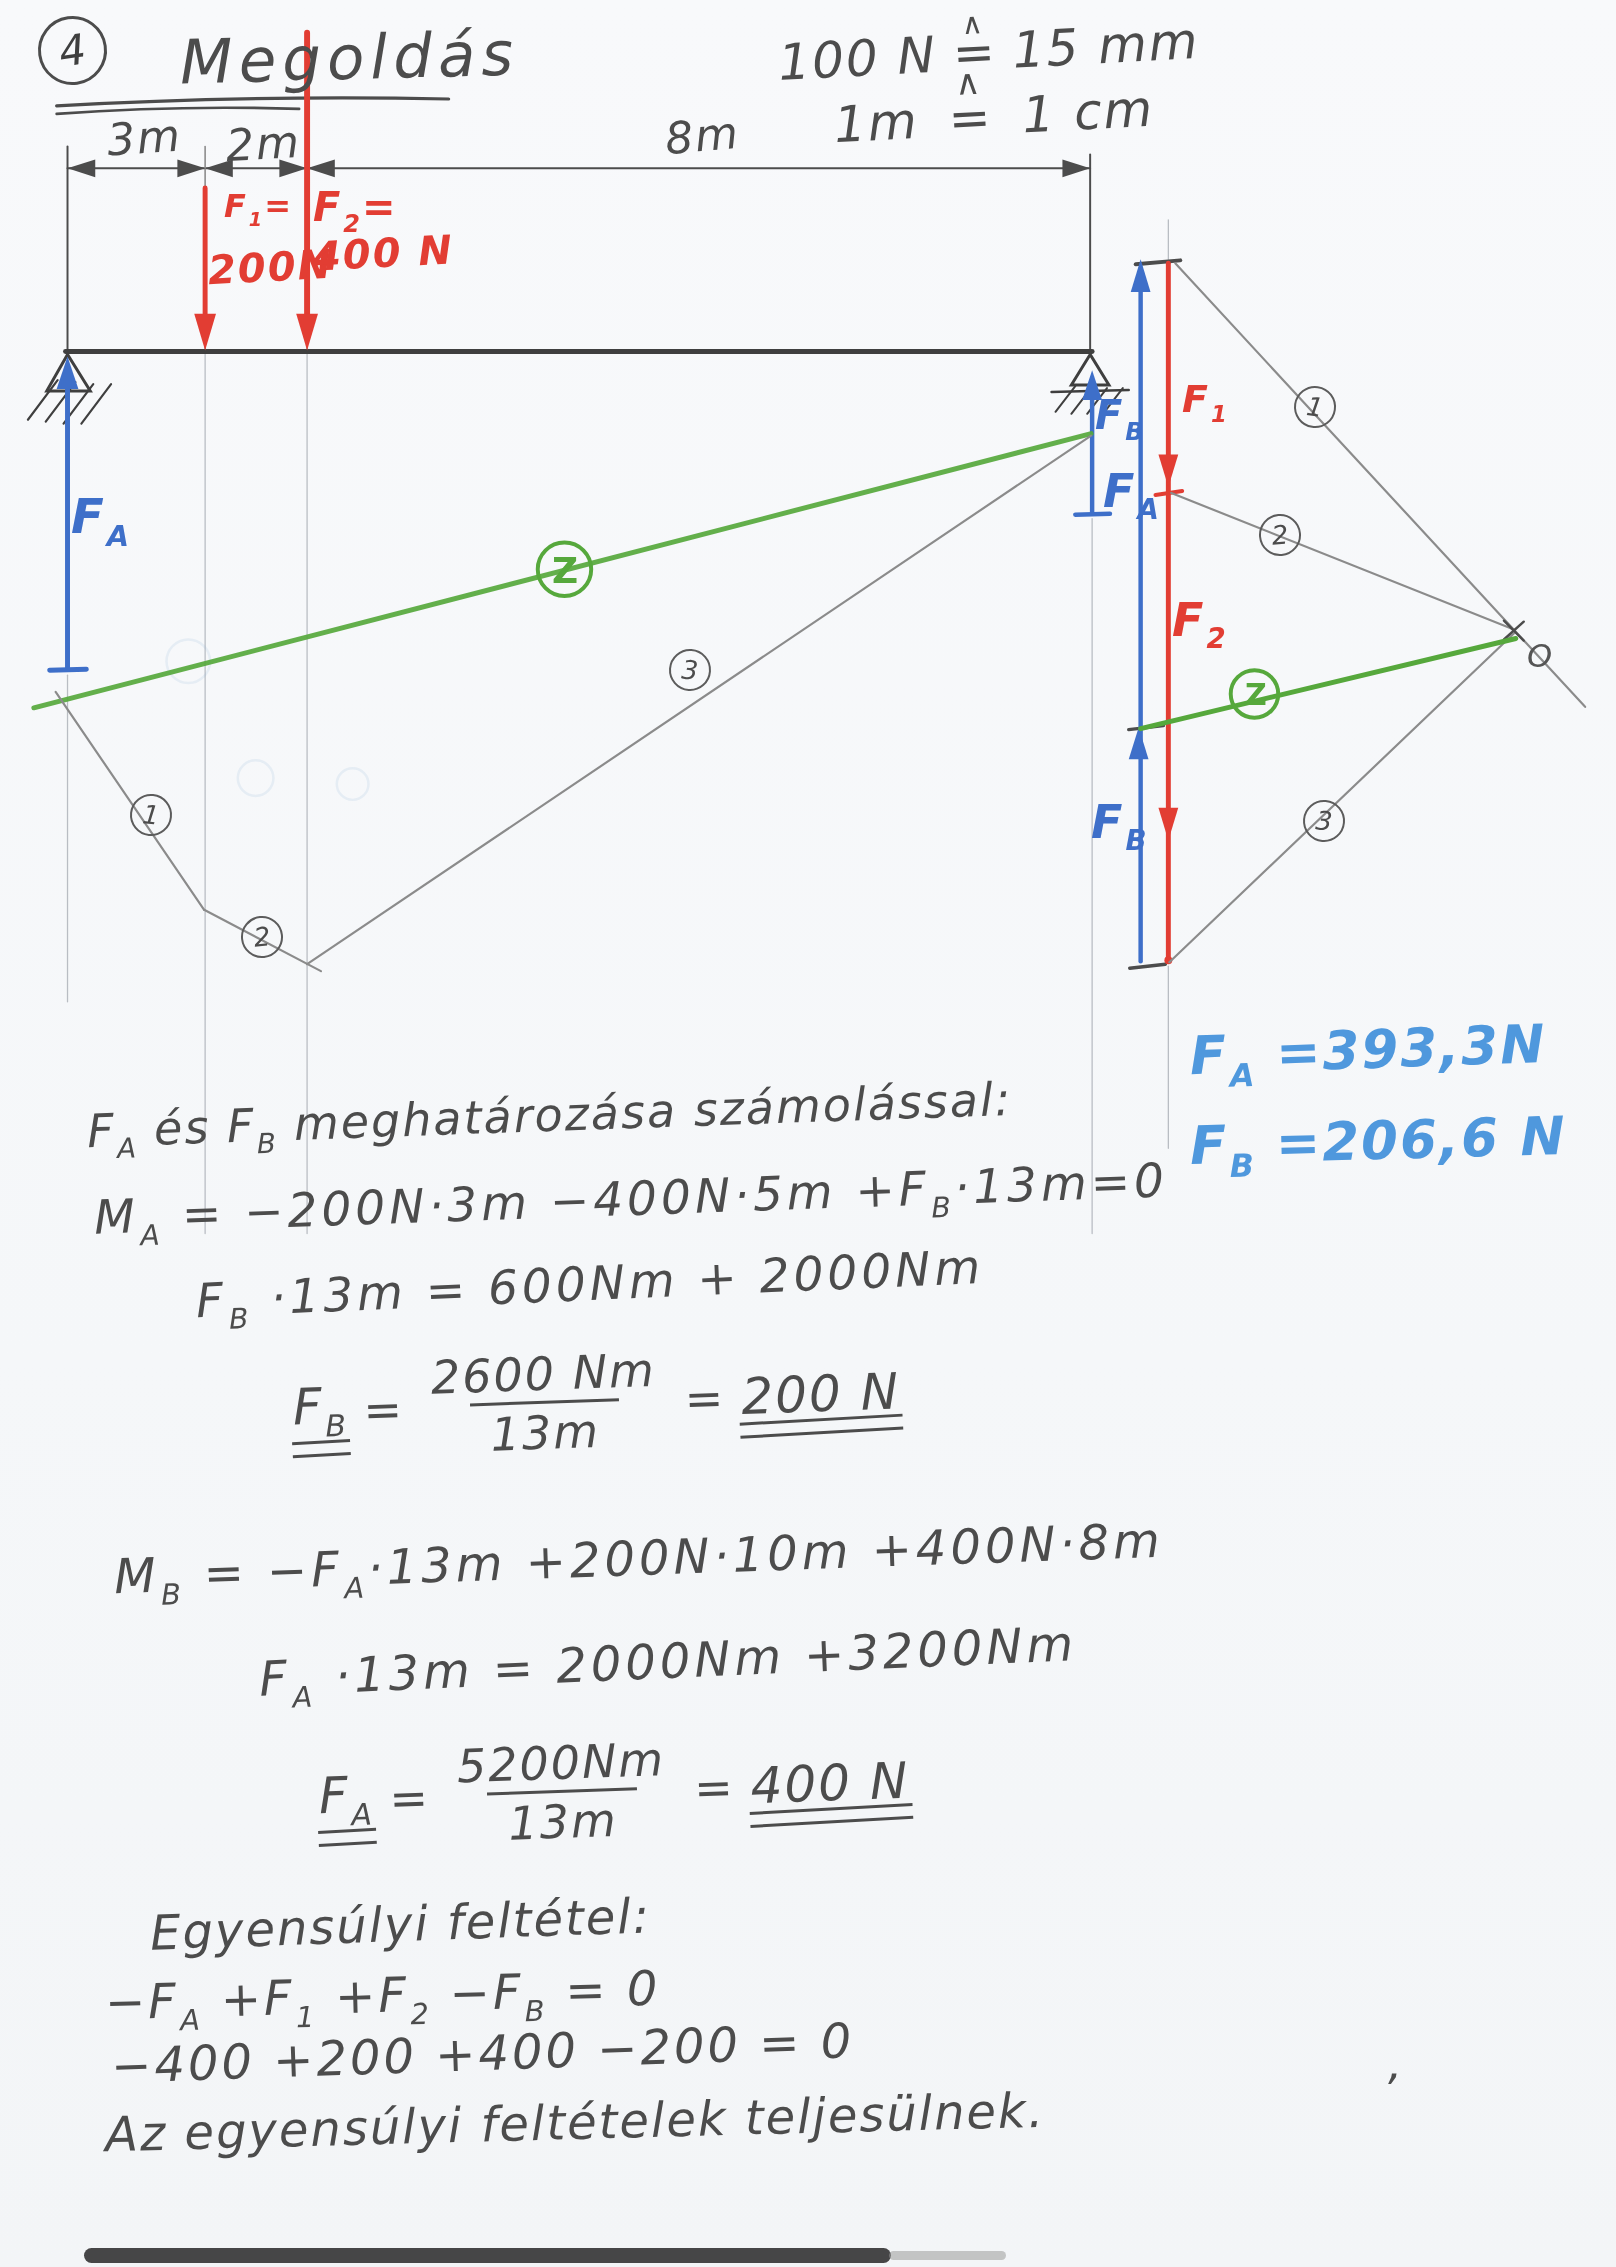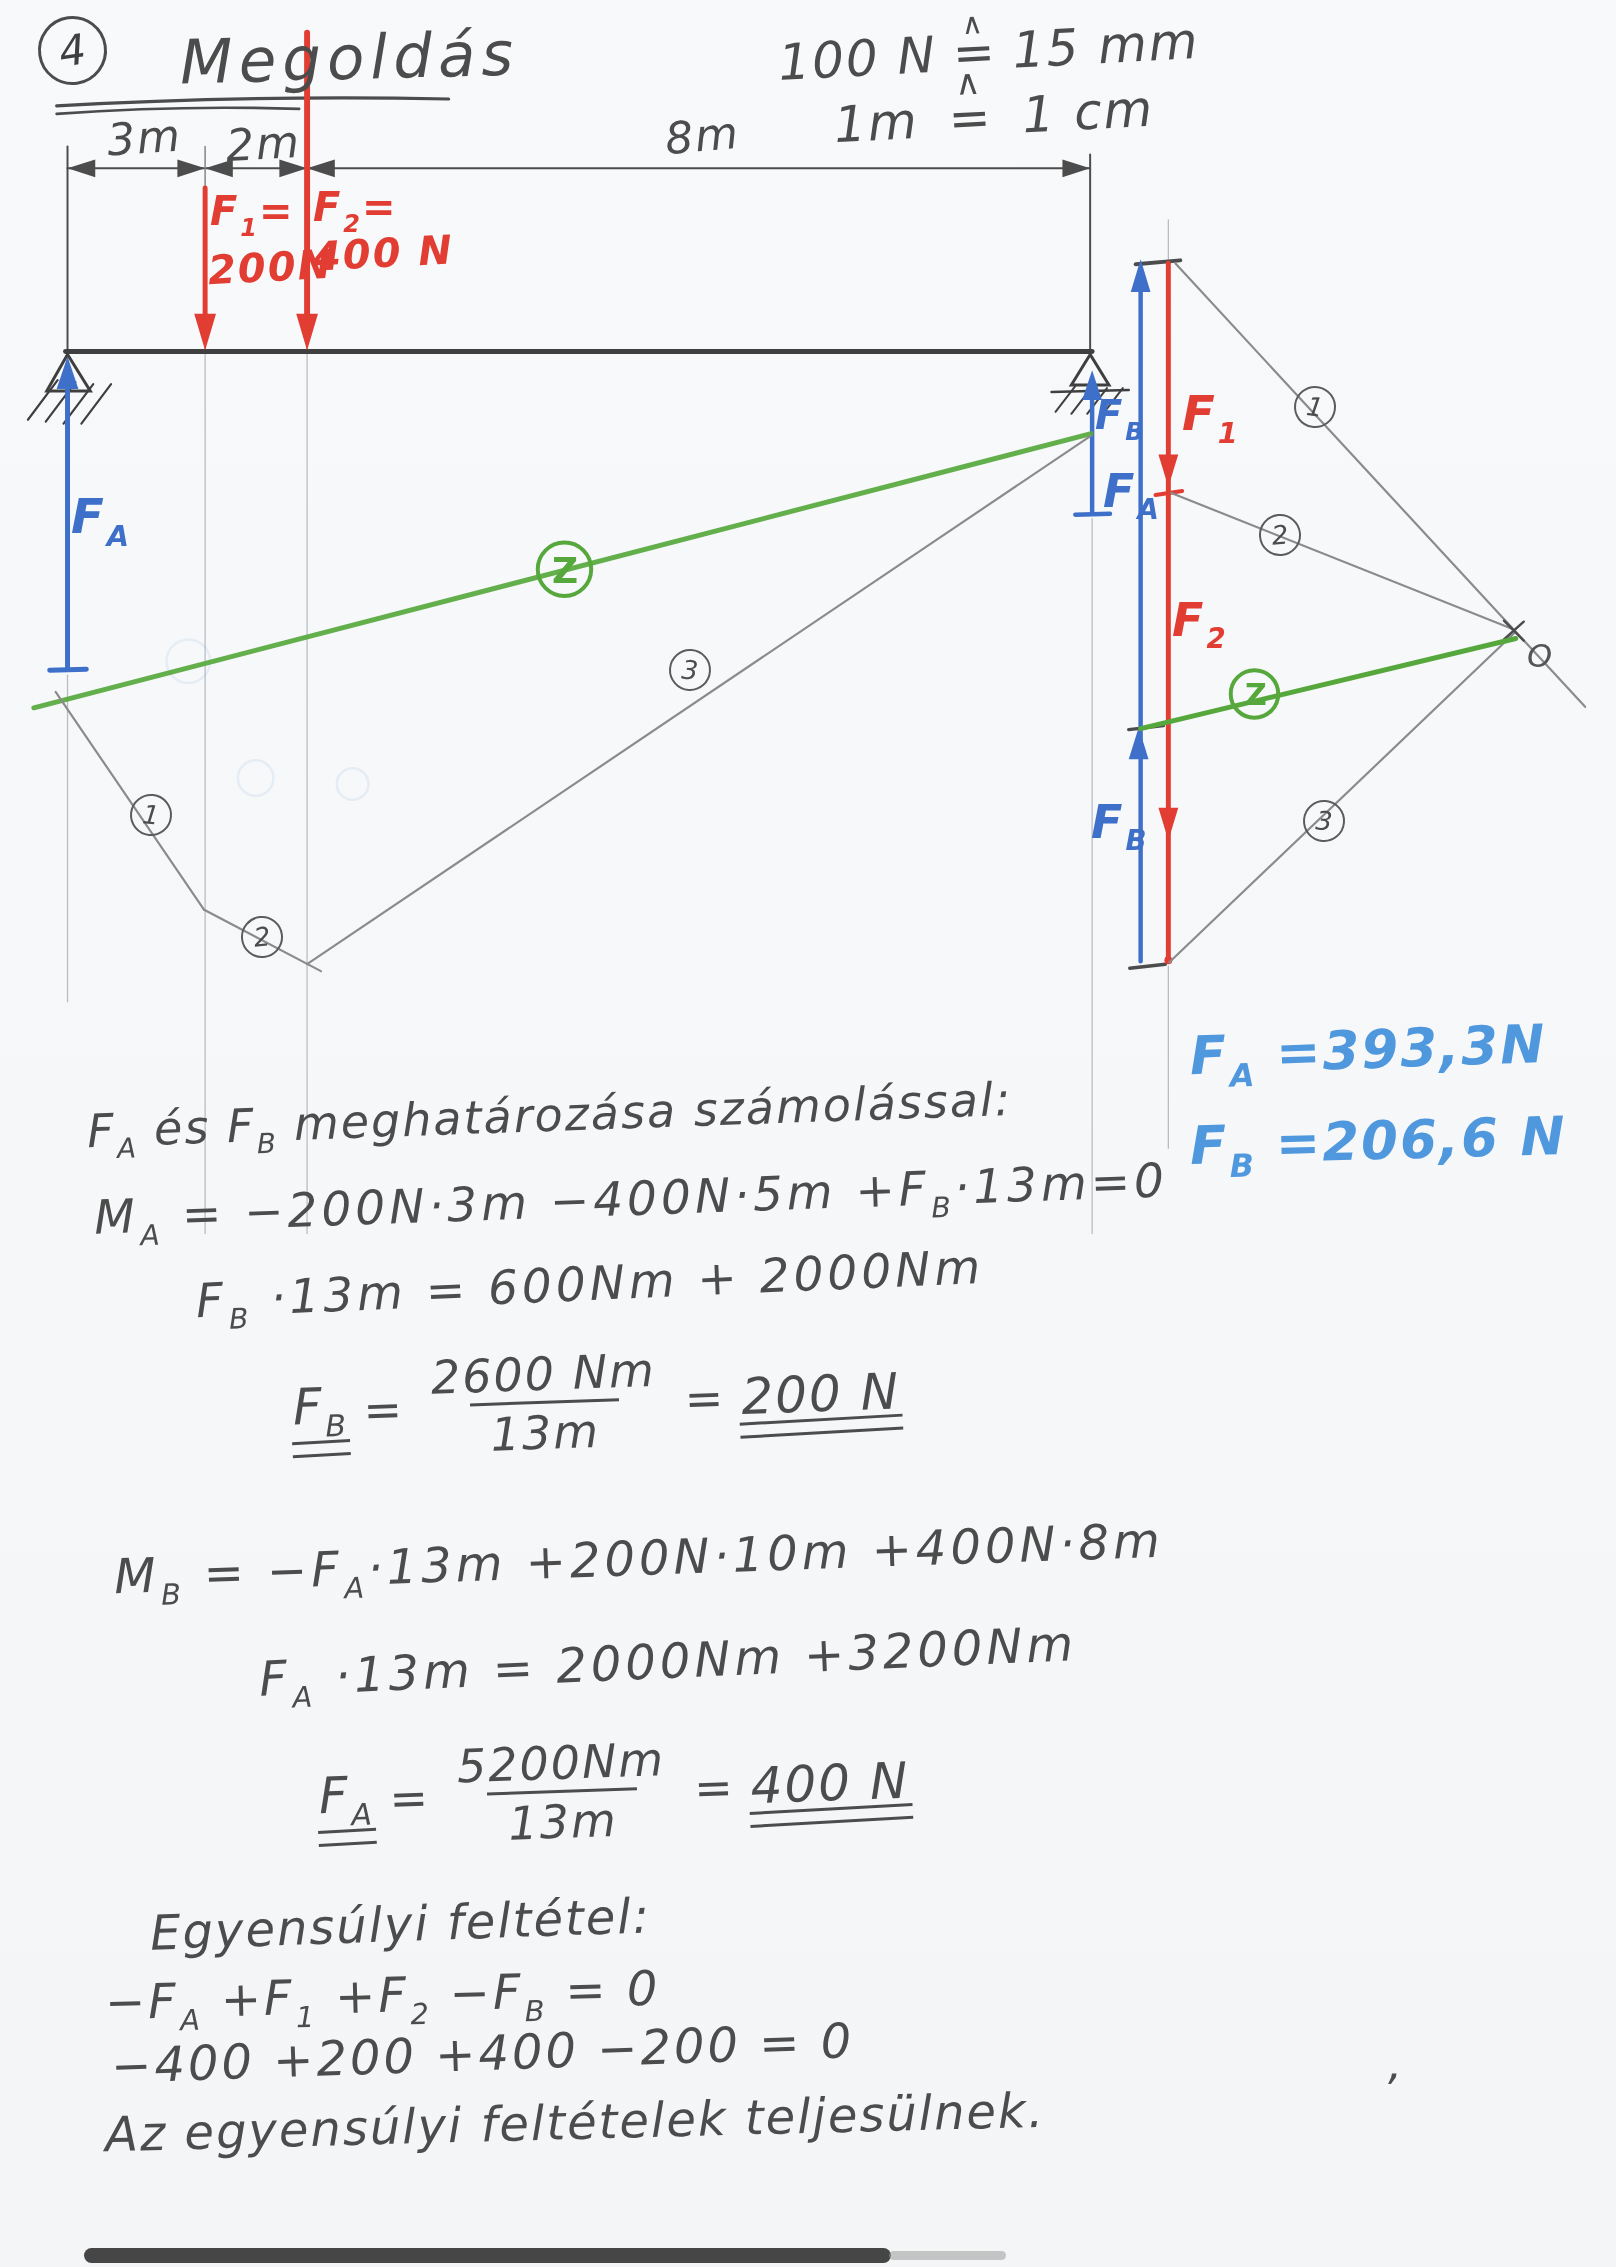--- a/index.html
+++ b/index.html
@@ -178,41 +178,41 @@
   <span>100 N</span><span class="defeq"><span class="caret">∧</span><span>=</span></span><span>15 mm</span>
 </div>
 <div class="abs hw" style="left:834px;top:91px;font-size:50px;transform:rotate(-3deg)">
   <span>1m</span><span class="defeq" style="margin:0 30px"><span class="caret" style="top:-0.8em;font-size:0.7em">∧</span><span>=</span></span><span>1 cm</span>
 </div>
 
 <div class="abs hw" style="left:107px;top:115px;font-size:44px;transform:rotate(-4deg)">3m</div>
 <div class="abs hw" style="left:226px;top:121px;font-size:44px;transform:rotate(-3deg)">2m</div>
 <div class="abs hw" style="left:665px;top:113px;font-size:44px;transform:rotate(-5deg)">8m</div>
 
-<div class="abs hw red" style="left:210px;top:190px;font-size:40px;font-weight:700"><span>F</span><span class="sub">1</span><span>=</span></div>
+<div class="abs hw red" style="left:224px;top:190px;font-size:32px;font-weight:700"><span>F</span><span class="sub">1</span><span>=</span></div>
 <div class="abs hw red" style="left:208px;top:246px;font-size:40px;font-weight:700;transform:rotate(-3deg)">200N</div>
 <div class="abs hw red" style="left:313px;top:186px;font-size:40px;font-weight:700"><span>F</span><span class="sub">2</span><span>=</span></div>
 <div class="abs hw red" style="left:313px;top:232px;font-size:40px;font-weight:700;transform:rotate(-3deg)">400 N</div>
 
 <div class="abs hw blue" style="left:71px;top:491px;font-size:48px;font-weight:700"><span>F</span><span class="sub">A</span></div>
 <div class="abs hw blue" style="left:1095px;top:394px;font-size:40px;font-weight:700"><span>F</span><span class="sub">B</span></div>
 <div class="abs hw blue" style="left:1103px;top:467px;font-size:46px;font-weight:700"><span>F</span><span class="sub">A</span></div>
 
 <div class="abs green" style="left:546px;top:550px;font-size:36px;font-weight:700;width:38px;text-align:center">Z</div>
 <div class="abs circ" style="left:130px;top:794px;transform:rotate(6deg)">
     <span>1</span>
   </div>
 <div class="abs circ" style="left:241px;top:916px;transform:rotate(-6deg)">
     <span>2</span>
   </div>
 <div class="abs circ" style="left:669px;top:649px;transform:rotate(4deg)">
     <span>3</span>
   </div>
 
-<div class="abs hw red" style="left:1182px;top:388px;font-size:48px;font-weight:700"><span>F</span><span class="sub">1</span></div>
+<div class="abs hw red" style="left:1182px;top:380px;font-size:38px;font-weight:700"><span>F</span><span class="sub">1</span></div>
 <div class="abs hw red" style="left:1172px;top:596px;font-size:46px;font-weight:700"><span>F</span><span class="sub">2</span></div>
 <div class="abs hw blue" style="left:1091px;top:798px;font-size:46px;font-weight:700"><span>F</span><span class="sub">B</span></div>
 <div class="abs green" style="left:1239px;top:677px;font-size:30px;font-weight:700;width:34px;text-align:center">Z</div>
 <div class="abs circ" style="left:1294px;top:386px;transform:rotate(8deg)">
     <span>1</span>
   </div>
 <div class="abs circ" style="left:1259px;top:514px;transform:rotate(-5deg)">
     <span>2</span>
   </div>
 <div class="abs circ" style="left:1303px;top:800px;transform:rotate(5deg)">

